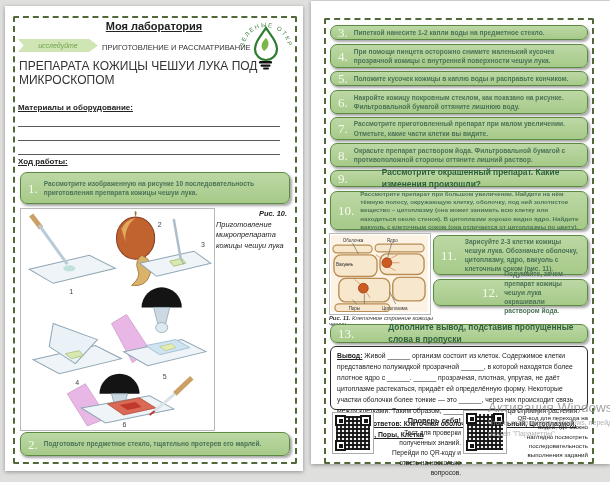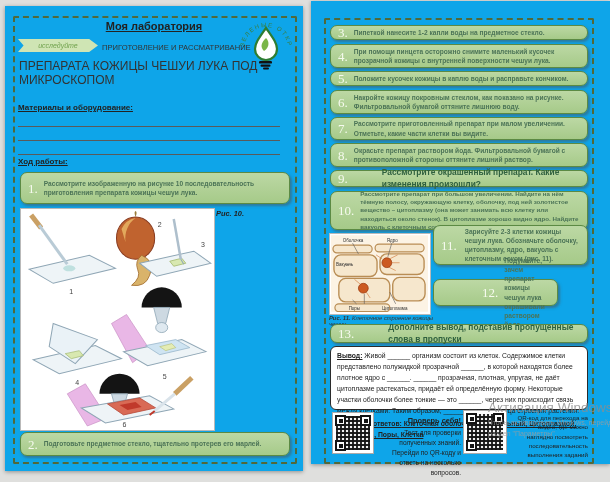--- a/index.html
+++ b/index.html
@@ -1,18 +1,18 @@
 <!DOCTYPE html>
 <html><head>
 <meta charset="utf-8">
 <style>
   html,body{margin:0;padding:0;}
   #stage{position:relative;width:610px;height:482px;background:#dfdfdd;overflow:hidden;
          font-family:"Liberation Sans",sans-serif;color:#222;}
-  .page{position:absolute;background:#0ea5e9;box-shadow:0 1px 4px rgba(0,0,0,.35);}
+  .page{position:absolute;background:#ffffff;box-shadow:0 1px 4px rgba(0,0,0,.35);}
   #pageL{left:5px;top:6px;width:298px;height:465px;}
   #pageR{left:311px;top:1px;width:299px;height:463px;}
   .dashed{position:absolute;border:2px dashed #51693a;border-radius:2px;}
   #pageL .dashed{left:8px;top:10px;width:280px;height:444px;}
   #pageR .dashed{left:13px;top:17px;width:266px;height:442px;}
 
   .title{position:absolute;left:0;top:14px;width:100%;text-align:center;
          font-size:11px;font-weight:bold;text-decoration:underline;}
   .bu{font-weight:bold;text-decoration:underline;}
 
@@ -30,21 +30,21 @@
   .step{position:absolute;box-sizing:border-box;border:1px solid #5c8a44;border-radius:7px;
         background:linear-gradient(#bcd8a4,#a6ca89);
         box-shadow:1.5px 2px 2.5px rgba(80,80,80,.5);
         display:flex;align-items:center;gap:6px;padding:2px 7px;}
   .step .num{font-family:"Liberation Serif",serif;font-size:13px;color:#f6faee;line-height:1;flex:0 0 auto;}
   .step .txt{font-size:6.6px;font-weight:bold;color:#4c7457;line-height:1.4;}
   .step.em .txt{font-size:8.4px;color:#30613f;margin-left:28px;}
 
   .figbox{position:absolute;background:#fff;border:1px solid #b9b9b9;}
   .fig10cap{position:absolute;left:211px;top:203px;width:76px;font-style:italic;font-size:7.4px;line-height:1.45;}
-  .fig10cap b{}
+  .fig10cap b{margin-left:43px;}
   .fig11cap{position:absolute;left:18px;top:314px;width:110px;font-size:5.8px;font-style:italic;color:#333;}
 
   .concl{position:absolute;left:19px;top:345px;width:258px;height:64px;box-sizing:border-box;
          background:#fff;border:1.2px solid #2b2b2b;border-radius:6px;padding:3px 6px;
          font-size:6.8px;line-height:1.62;color:#222;}
   .concl .opts{display:block;margin-top:2px;font-weight:bold;}
   .concl .opts u{font-weight:bold;}
 
   .qr{position:absolute;width:42px;height:42px;background:#fff;border:1px solid #aaa;box-sizing:border-box;}
   .qr .pat{position:absolute;inset:3px;
@@ -147,20 +147,21 @@
         <polygon points="84,192 116,186 132,196 100,203" fill="#d96a55" stroke="#b84c3c" stroke-width="0.8"></polygon>
         <polygon points="96,193 112,190 118,195 104,198" fill="#c0392b"></polygon>
         <line x1="168" y1="166" x2="151" y2="182" stroke="#caa064" stroke-width="5"></line>
         <line x1="151" y1="182" x2="131" y2="199" stroke="#d9e3ea" stroke-width="3"></line>
         <line x1="131" y1="199" x2="126" y2="203" stroke="#c0392b" stroke-width="2"></line>
         <text x="99" y="215" font-size="7" fill="#444">6</text>
       </svg>
     </div>
     <div class="fig10cap">
       <b>Рис. 10.</b><br>
+      <span>Приготовление микропрепарата кожицы чешуи лука</span>
     </div>
 
     <div class="step" style="left:15px;top:426px;width:270px;height:24px;">
       <span class="num">2.</span>
       <span class="txt">Подготовьте предметное стекло, тщательно протерев его марлей.</span>
     </div>
   </div>
 
   <div class="page" id="pageR">
     <div class="dashed"></div>
@@ -229,25 +230,25 @@
         <text x="5" y="31.5" font-size="4.6" fill="#333">Вакуоль</text>
         <text x="18" y="76" font-size="4.6" fill="#333">Поры</text>
         <text x="52" y="76" font-size="4.6" fill="#333">Цитоплазма</text>
       </svg>
     </div>
     <div class="fig11cap">
       <b>Рис. 11.</b>
       <span>Клеточное строение кожицы чешуи</span>
     </div>
 
-    <div class="step" style="left:122px;top:224px;width:155px;height:40px;gap:8px;">
+    <div class="step" style="left:122px;top:234px;width:155px;height:40px;gap:8px;">
       <span class="num">11.</span>
       <span class="txt">Зарисуйте 2-3 клетки кожицы чешуи лука. Обозначьте оболочку, цитоплазму, ядро, вакуоль с клеточным соком (рис. 11).</span>
     </div>
-    <div class="step" style="left:122px;top:278px;width:125px;height:27px;padding-left:48px;">
+    <div class="step" style="left:122px;top:278px;width:155px;height:27px;padding-left:48px;">
       <span class="num">12.</span>
       <span class="txt">Подумайте, зачем препарат кожицы чешуи лука окрашивали раствором йода.</span>
     </div>
 
     <div class="step em" style="left:19px;top:323px;width:258px;height:19px;">
       <span class="num">13.</span>
       <span class="txt">Дополните вывод, подставив пропущенные слова в пропуски</span>
     </div>
 
     <div class="concl">

